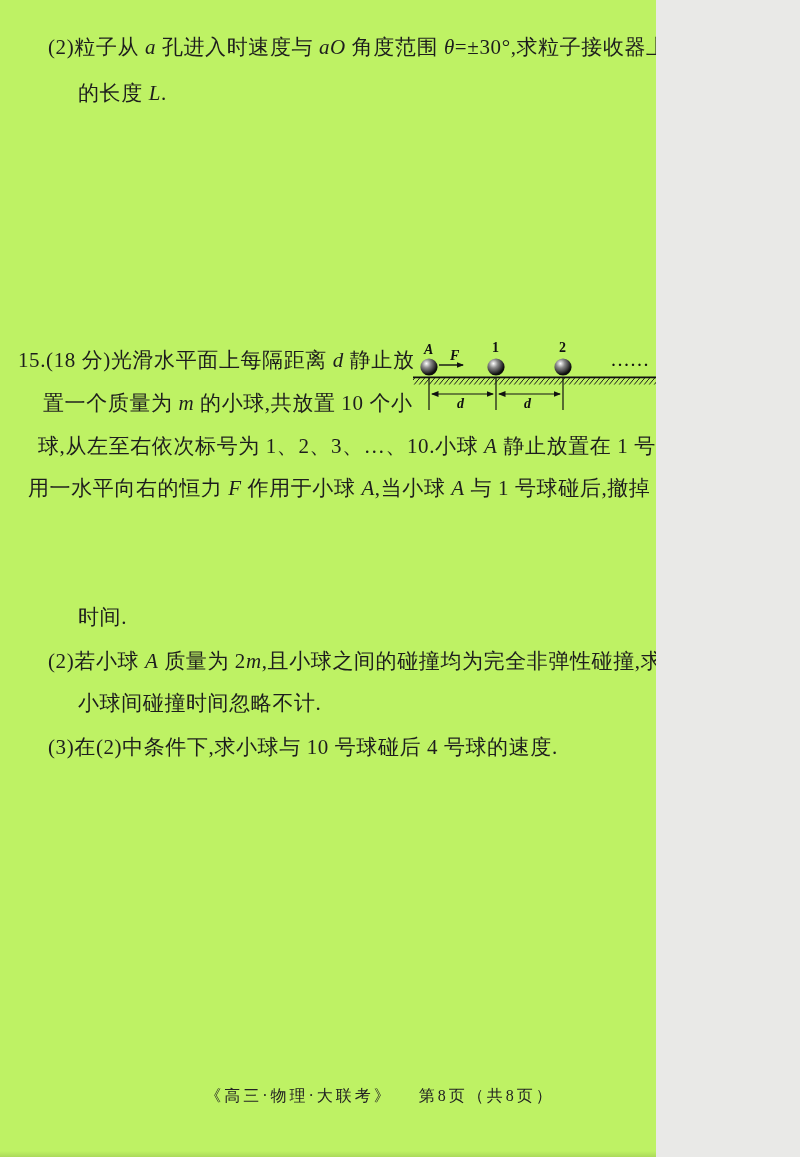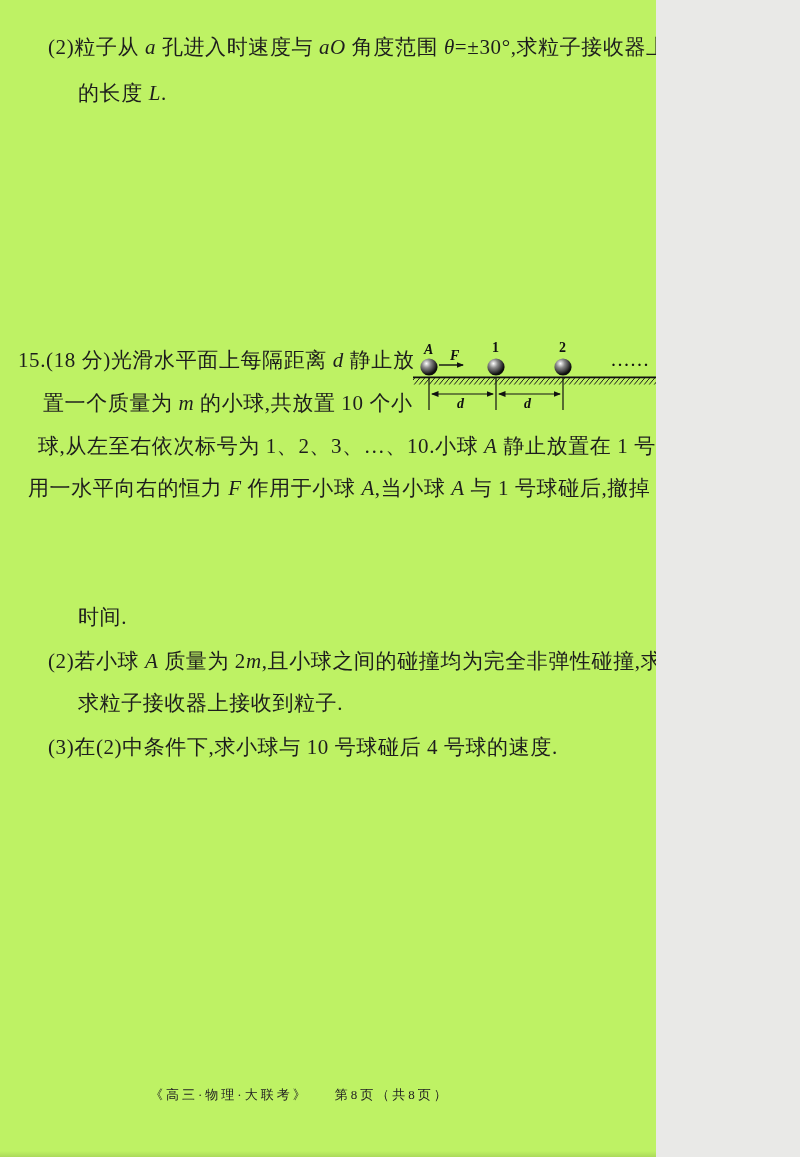--- a/index.html
+++ b/index.html
@@ -35,40 +35,40 @@
   .dlbl{
     position:absolute;white-space:nowrap;
     font-size:14px;font-weight:700;color:#111;
     line-height:14px;
   }
   .dlbl.it{font-style:italic;}
   .dots{letter-spacing:1.5px;font-size:15px;}
   
   .footer{
     position:absolute;left:150px;top:1086px;width:460px;
-    text-align:left;font-size:13px;letter-spacing:3px;
+    text-align:center;font-size:16px;letter-spacing:3px;
     color:#222;white-space:nowrap;
   }
   .footer .gap{display:inline-block;width:26px;}
 </style>
 </head>
 <body>
 
 <div class="page">
 
   <div class="tl ital" style="left:48px;top:36px">(2)粒子从 <i>a</i> 孔进入时速度与 <i>aO</i> 角度范围 <i>θ</i>=±30°,求粒子接收器上接收到粒子</div>
   <div class="tl ital" style="left:78px;top:82px">的长度 <i>L</i>.</div>
 
   <div class="tl ital" style="left:18px;top:349px">15.(18 分)光滑水平面上每隔距离 <i>d</i> 静止放</div>
   <div class="tl ital" style="left:43px;top:392px">置一个质量为 <i>m</i> 的小球,共放置 10 个小</div>
   <div class="tl ital" style="left:38px;top:435px">球,从左至右依次标号为 1、2、3、…、10.小球 <i>A</i> 静止放置在 1 号小球左端 <i>d</i> 处.现</div>
   <div class="tl ital" style="left:28px;top:477px">用一水平向右的恒力 <i>F</i> 作用于小球 <i>A</i>,当小球 <i>A</i> 与 1 号球碰后,撤掉 <i>F</i>.小球均可</div>
   <div class="tl ital" style="left:78px;top:606px">时间.</div>
   <div class="tl ital" style="left:48px;top:650px">(2)若小球 <i>A</i> 质量为 2<i>m</i>,且小球之间的碰撞均为完全非弹性碰撞,求小球 <i>A</i> 与 1</div>
-  <div class="tl ital" style="left:78px;top:692px">求粒子接收器上接收到粒子.</div>
+  <div class="tl ital" style="left:78px;top:692px">小球间碰撞时间忽略不计.</div>
   <div class="tl ital" style="left:48px;top:736px">(3)在(2)中条件下,求小球与 10 号球碰后 4 号球的速度.</div>
 
   <div class="diagram">
     <svg width="382" height="80" viewBox="0 0 382 80">
       <defs>
         <radialGradient id="ballg" cx="0.35" cy="0.3" r="0.85">
           <stop offset="0" stop-color="#ffffff"></stop>
           <stop offset="0.3" stop-color="#8a8a8a"></stop>
           <stop offset="0.75" stop-color="#0d0d0d"></stop>
         </radialGradient>

